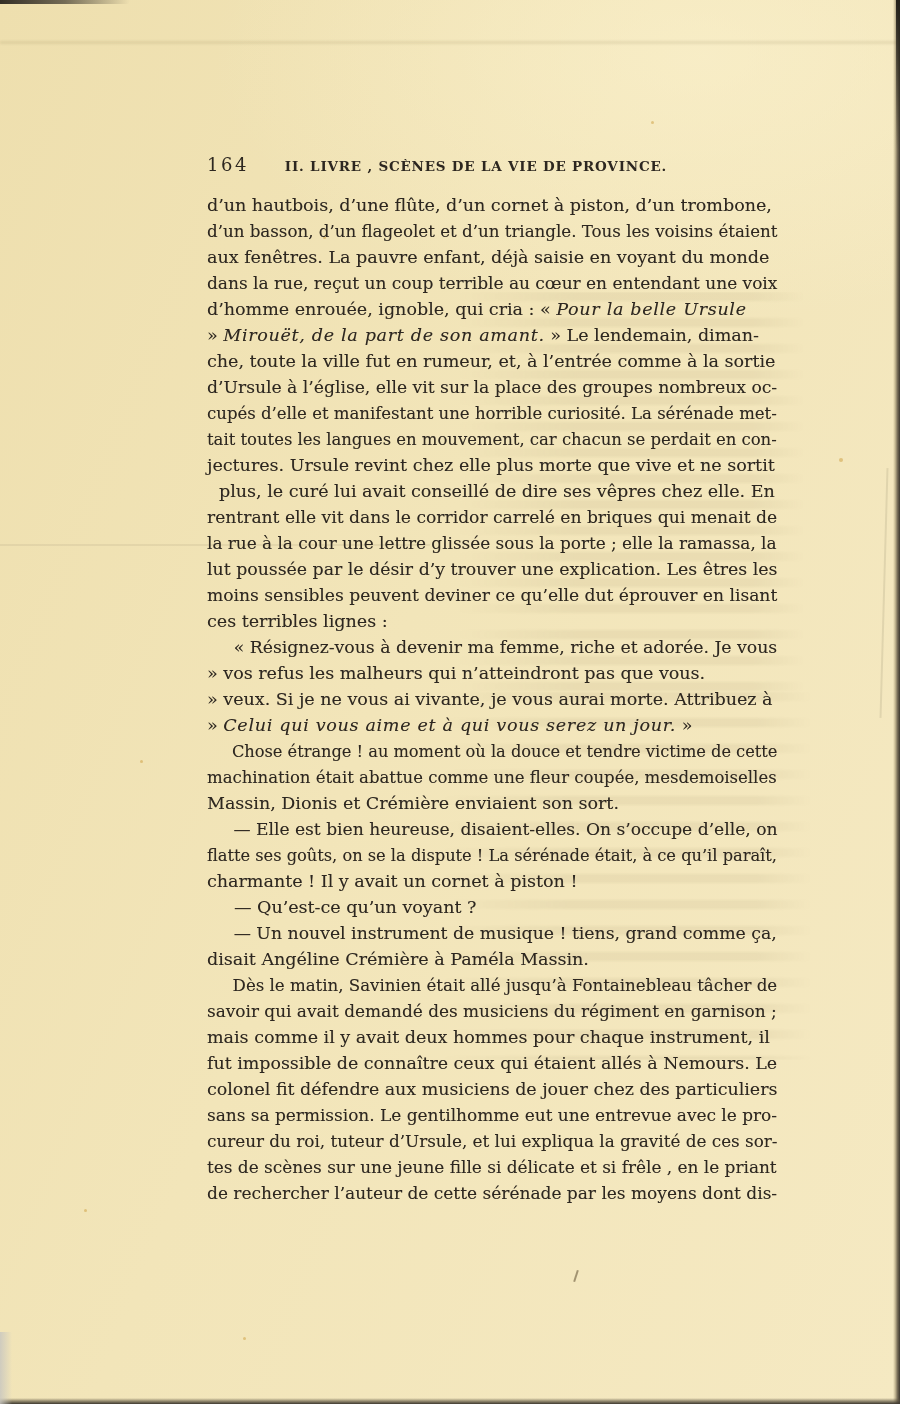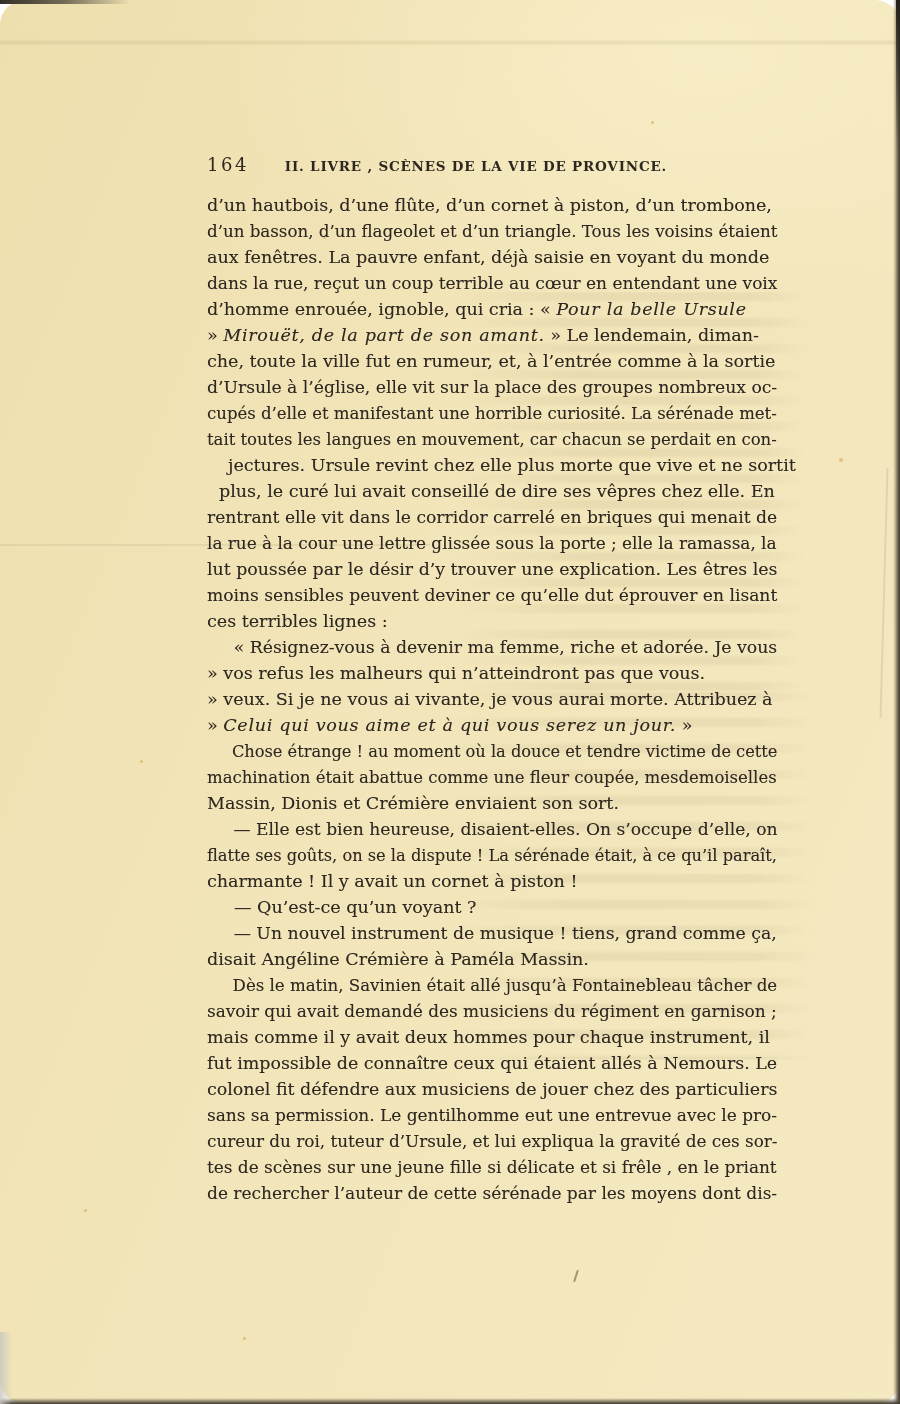--- a/index.html
+++ b/index.html
@@ -8,21 +8,20 @@
     overflow: hidden;
     position: relative;
     background: #ffffff;
     font-family: "DejaVu Serif", "Liberation Serif", serif;
   }
   .scan {
     position: absolute; inset: 0;
     background:
       radial-gradient(ellipse 700px 380px at 78% 4%, rgba(252,243,208,.55), rgba(252,243,208,0) 70%),
       linear-gradient(112deg, #eedfae 0%, var(--paper, #f2e5b9) 45%, #f5e9c2 100%);
-    border-radius: 25px;
   }
   
   .ghost {
     position: absolute;
     filter: blur(1.3px);
     opacity: .5;
     background: repeating-linear-gradient(180deg,
       rgba(125,110,68,.16) 0px, rgba(125,110,68,.16) 9px,
       rgba(125,110,68,0) 9px, rgba(125,110,68,0) 26px);
     -webkit-mask-image: linear-gradient(90deg, transparent 0%, #000 35%, #000 85%, transparent 100%);
@@ -112,21 +111,21 @@
         <div class="line" style="word-spacing: 0px;"><span>d’un hautbois, d’une flûte, d’un cornet à piston, d’un trombone,</span></div>
         <div class="line" style="transform: scaleX(0.9516);"><span>d’un basson, d’un flageolet et d’un triangle. Tous les voisins étaient</span></div>
         <div class="line" style="word-spacing: 0px;"><span>aux fenêtres. La pauvre enfant, déjà saisie en voyant du monde</span></div>
         <div class="line" style="transform: scaleX(0.9694);"><span>dans la rue, reçut un coup terrible au cœur en entendant une voix</span></div>
         <div class="line" style="word-spacing: 0px;"><span>d’homme enrouée, ignoble, qui cria : « </span><span class="it">Pour la belle Ursule</span></div>
         <div class="line" style="word-spacing: 0px;"><span>» </span><span class="it">Mirouët, de la part de son amant.</span><span> » Le lendemain, diman-</span></div>
         <div class="line" style="word-spacing: 0px;"><span>che, toute la ville fut en rumeur, et, à l’entrée comme à la sortie</span></div>
         <div class="line" style="transform: scaleX(0.9811);"><span>d’Ursule à l’église, elle vit sur la place des groupes nombreux oc-</span></div>
         <div class="line" style="transform: scaleX(0.9437);"><span>cupés d’elle et manifestant une horrible curiosité. La sérénade met-</span></div>
         <div class="line" style="transform: scaleX(0.939);"><span>tait toutes les langues en mouvement, car chacun se perdait en con-</span></div>
-        <div class="line" style="word-spacing: 0px; margin-left: 21px;"><span>jectures. Ursule revint chez elle plus morte que vive et ne sortit</span></div>
+        <div class="line" style="word-spacing: 0px;"><span>jectures. Ursule revint chez elle plus morte que vive et ne sortit</span></div>
         <div class="line" style="word-spacing: 0px; margin-left: 12px;"><span>plus, le curé lui avait conseillé de dire ses vêpres chez elle. En</span></div>
         <div class="line" style="transform: scaleX(0.9777);"><span>rentrant elle vit dans le corridor carrelé en briques qui menait de</span></div>
         <div class="line" style="transform: scaleX(0.9628);"><span>la rue à la cour une lettre glissée sous la porte ; elle la ramassa, la</span></div>
         <div class="line" style="transform: scaleX(0.9896);"><span>lut poussée par le désir d’y trouver une explication. Les êtres les</span></div>
         <div class="line" style="transform: scaleX(0.9777);"><span>moins sensibles peuvent deviner ce qu’elle dut éprouver en lisant</span></div>
         <div class="line"><span>ces terribles lignes :</span></div>
         <div class="line indent" style="transform: scaleX(0.9862);"><span>« Résignez-vous à devenir ma femme, riche et adorée. Je vous</span></div>
         <div class="line"><span>» vos refus les malheurs qui n’atteindront pas que vous.</span></div>
         <div class="line" style="word-spacing: 0px;"><span>» veux. Si je ne vous ai vivante, je vous aurai morte. Attribuez à</span></div>
         <div class="line" style="word-spacing: 0px;"><span>» </span><span class="it">Celui qui vous aime et à qui vous serez un jour.</span><span> »</span></div>

